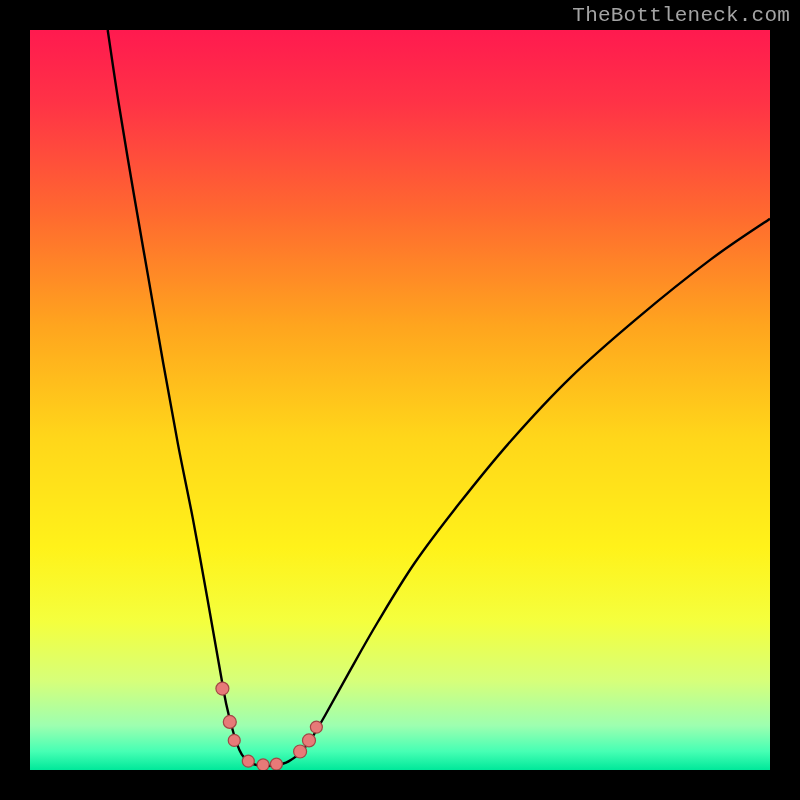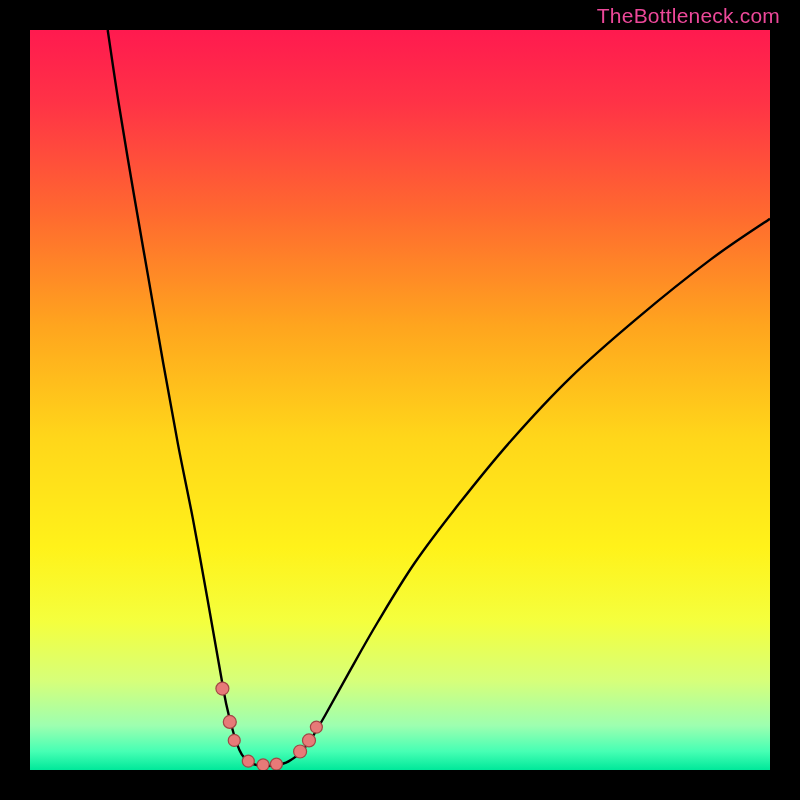--- a/index.html
+++ b/index.html
@@ -22,25 +22,26 @@
   .plot {
     position: absolute;
     left: 30px;
     top: 30px;
     width: 740px;
     height: 740px;
   }
   .watermark {
     position: absolute;
     top: 4px;
-    right: 20px;
-    color: #ec4899;
+    right: 10px;
+    color: #a3a3a3;
     font-size: 21px;
     letter-spacing: 0.2px;
     font-weight: 400;
+    font-family: Liberation Mono, monospace;
   }
   svg { display: block; }
 </style>
 </head>
 <body>
 
 <div class="frame">
 
   <div class="watermark">TheBottleneck.com</div>
 

